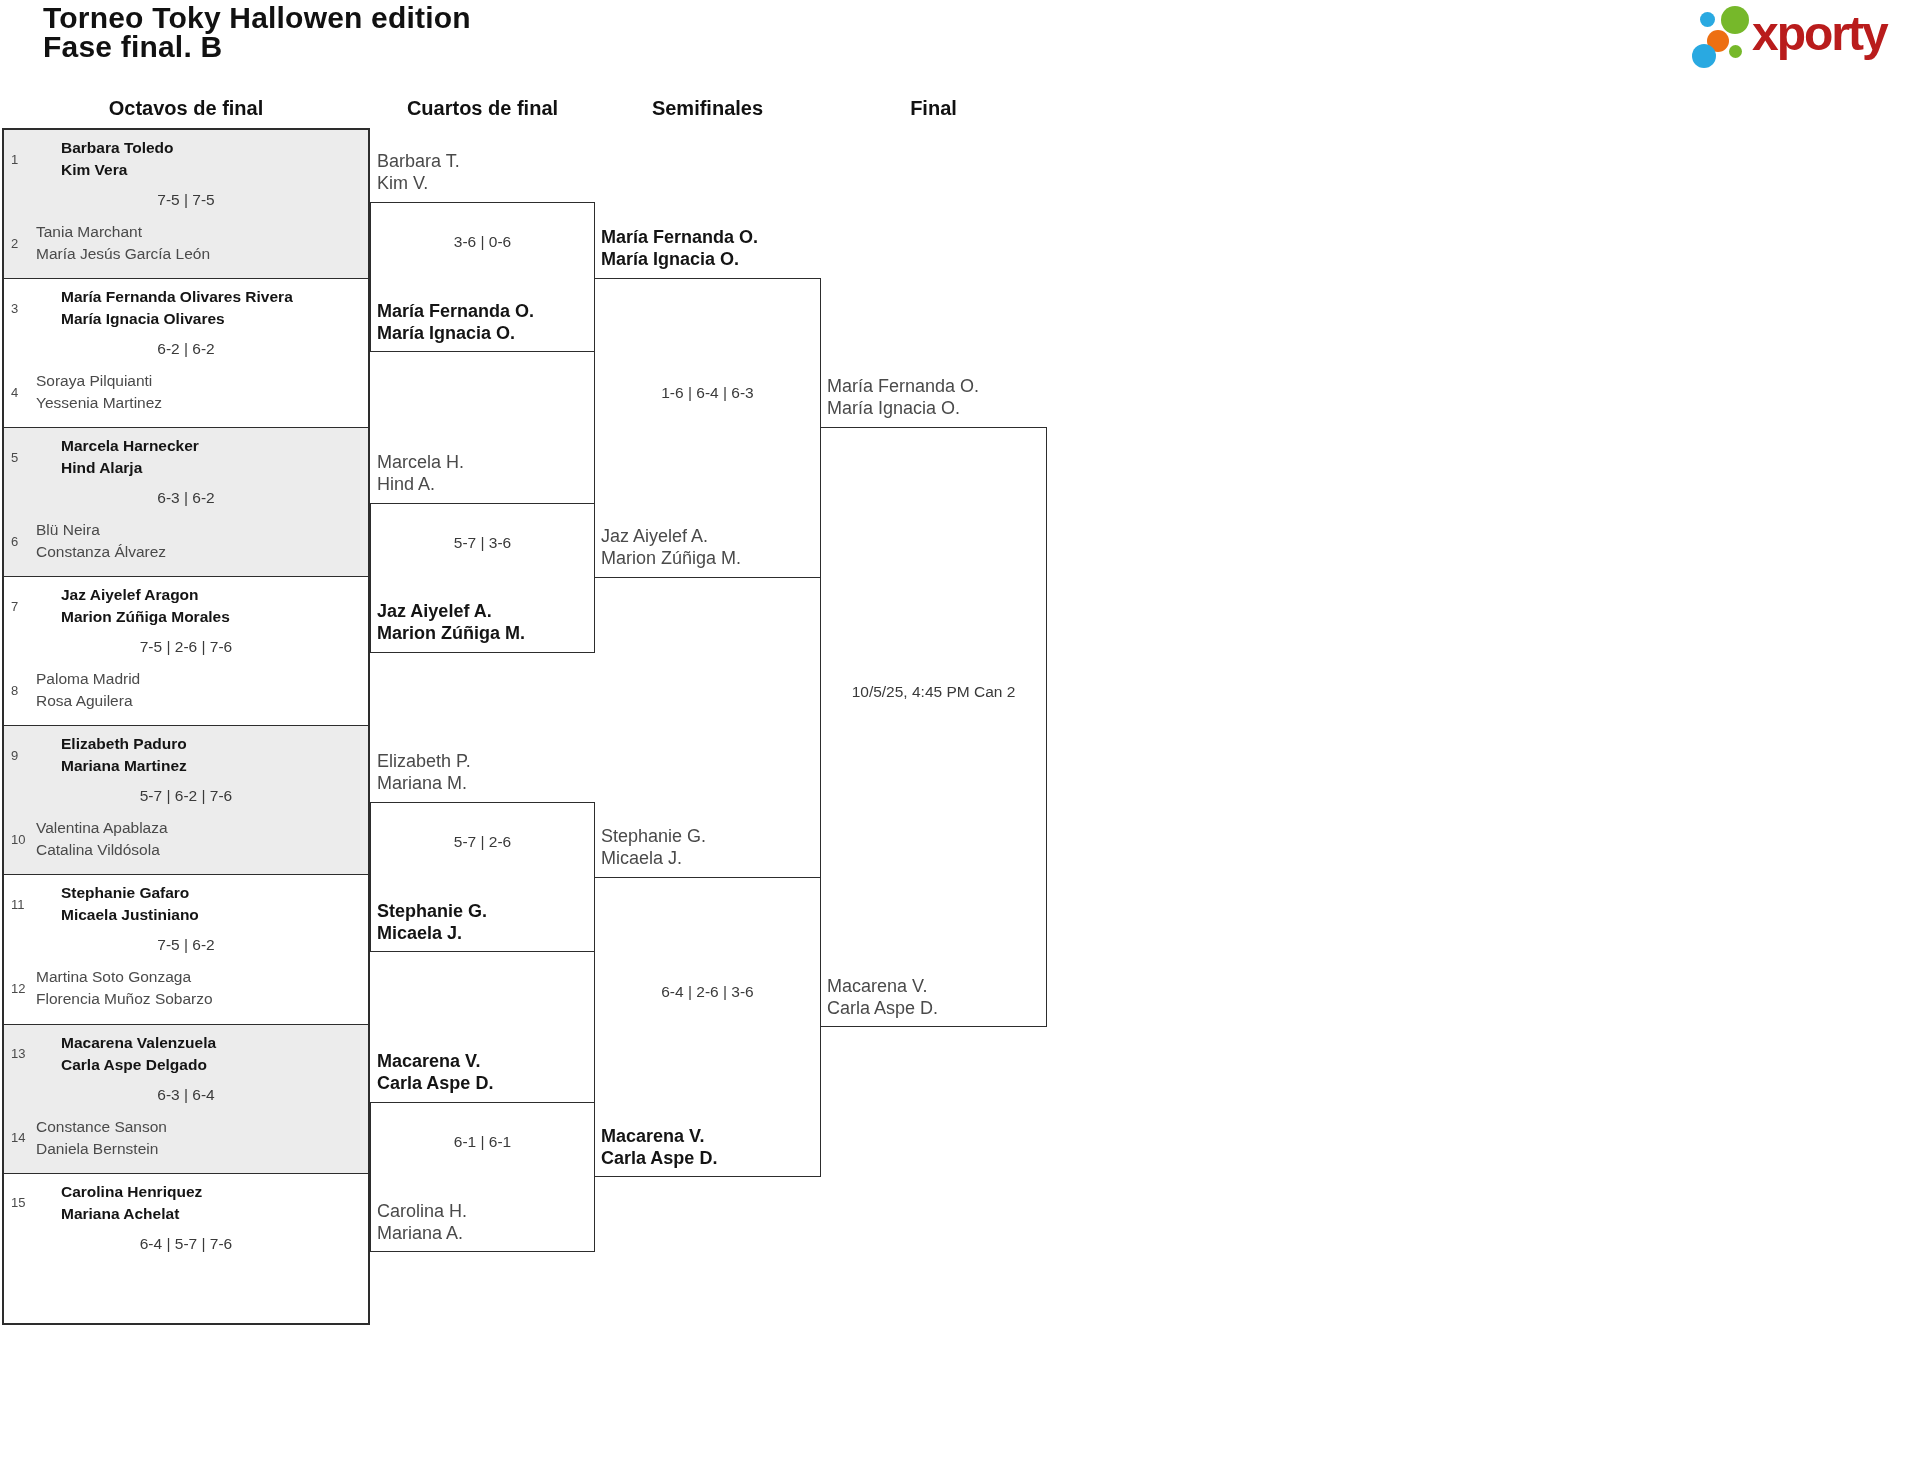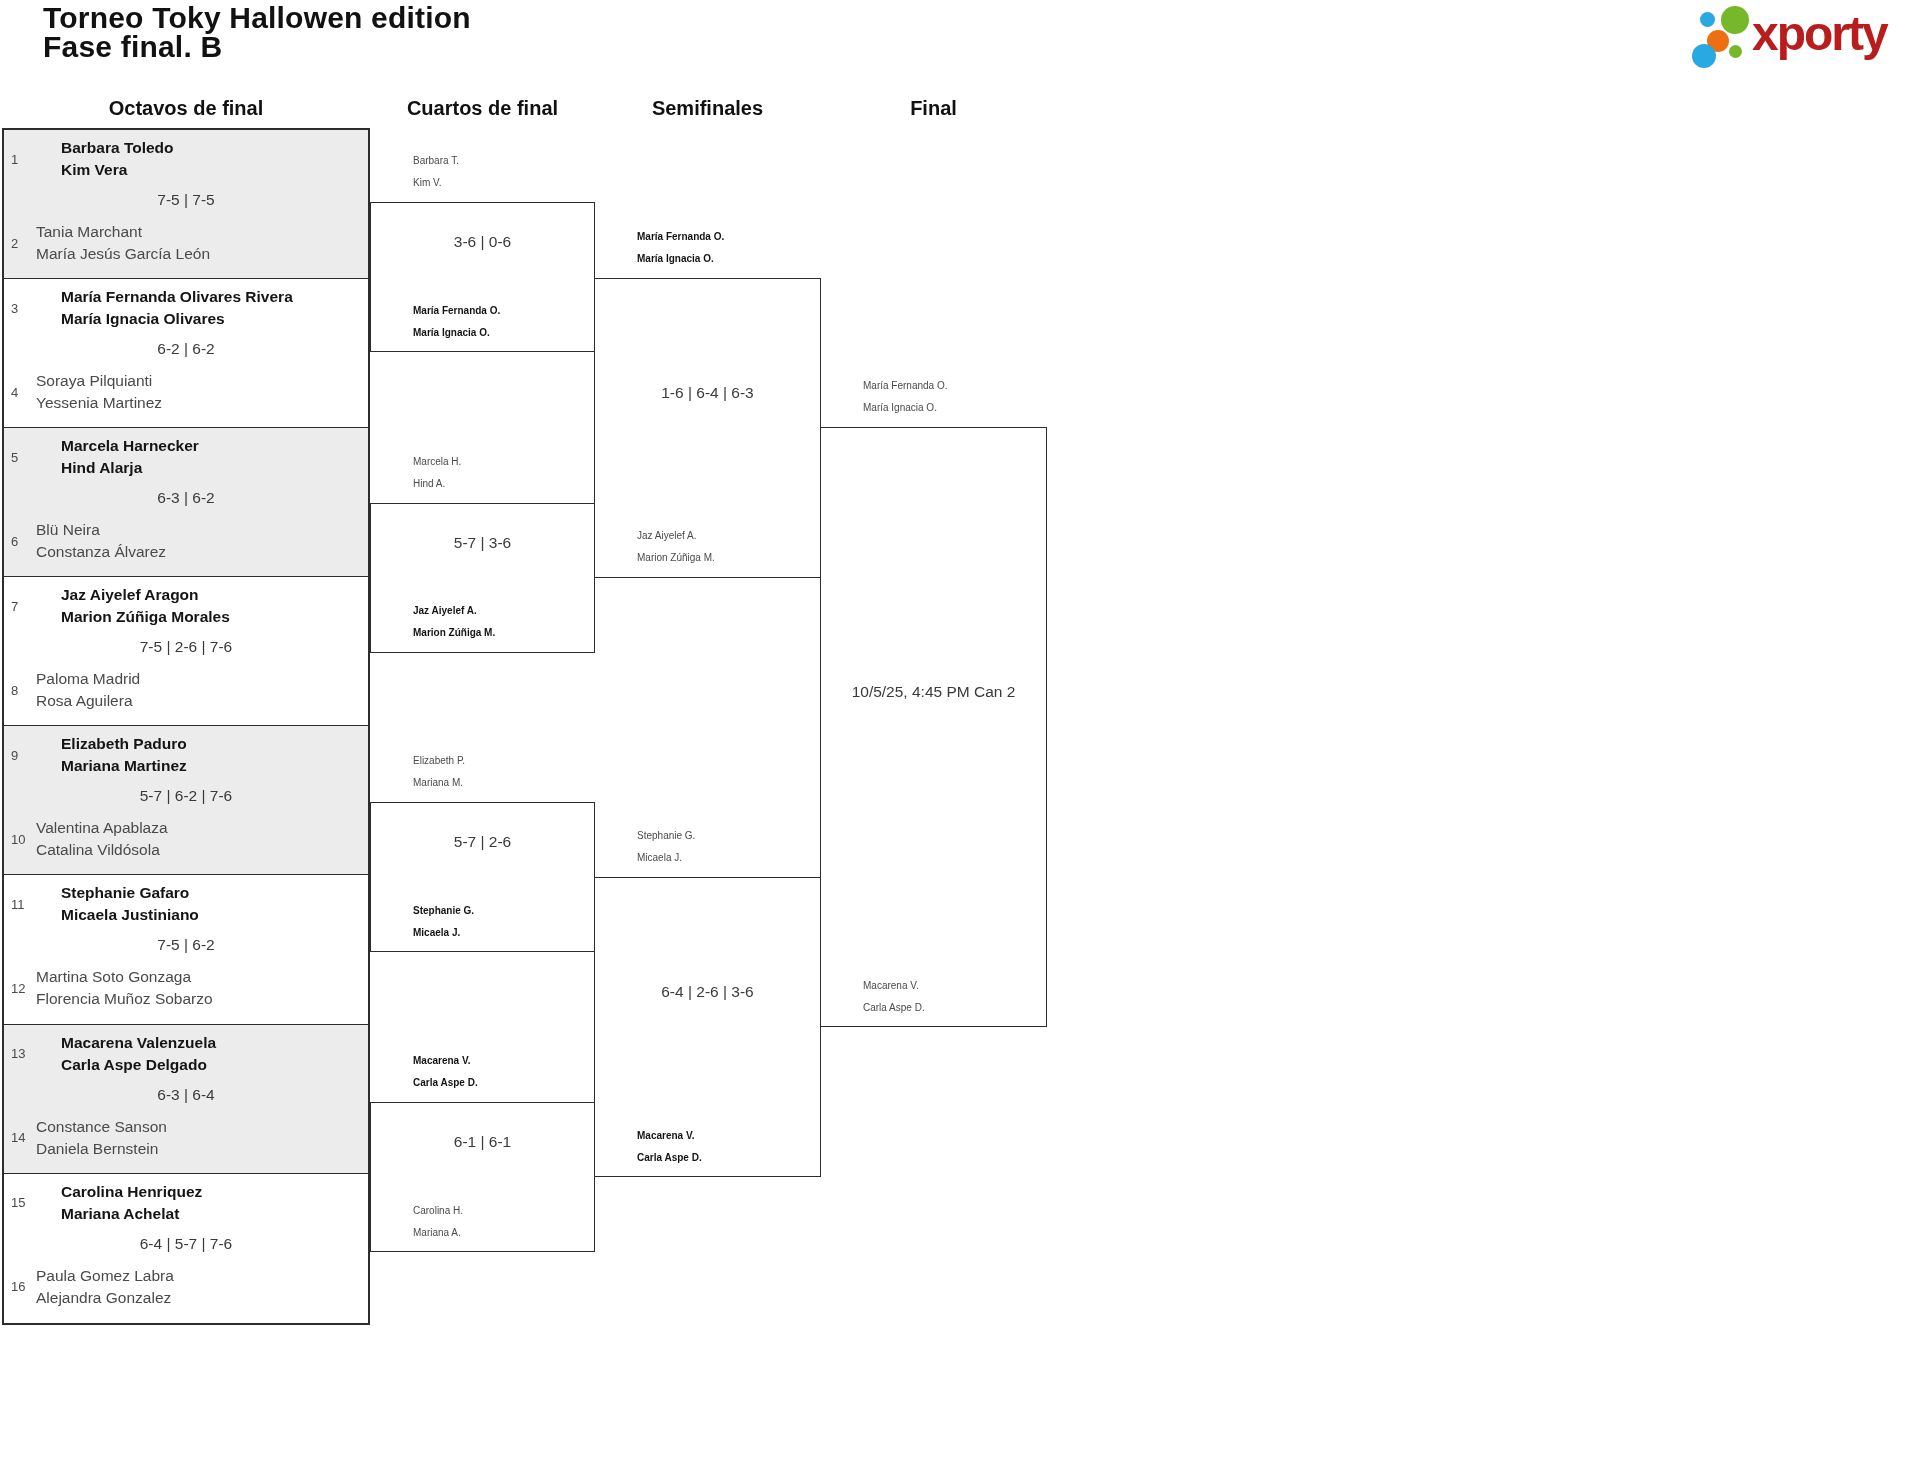--- a/index.html
+++ b/index.html
@@ -43,21 +43,21 @@
   #qf1{left:370px;top:202px;width:225px;height:150px;}
   #qf2{left:370px;top:503px;width:225px;height:150px;}
   #qf3{left:370px;top:802px;width:225px;height:150px;}
   #qf4{left:370px;top:1102px;width:225px;height:150px;}
   #sf1{left:594px;top:278px;width:227px;height:300px;}
   #sf2{left:594px;top:877px;width:227px;height:300px;}
   #fin{left:820px;top:427px;width:227px;height:600px;}
   .box-score{position:absolute;left:0;right:0;top:calc(50% - 45px);text-align:center;
     font-size:15.5px;color:#3a3a3a;line-height:20px;}
   
-  .feed-label{position:absolute;font-size:10px;line-height:22px;color:#4a4a4a;width:212px;margin-left:36px;}
+  .feed-label{position:absolute;font-size:18px;line-height:22px;color:#4a4a4a;width:212px;}
   .feed-label.win{font-weight:700;color:#141414;}
   #qf1-t1{left:377px;top:150px;} #qf1-t2{left:377px;top:300px;}
   #qf2-t1{left:377px;top:451px;} #qf2-t2{left:377px;top:600px;}
   #qf3-t1{left:377px;top:750px;} #qf3-t2{left:377px;top:900px;}
   #qf4-t1{left:377px;top:1050px;} #qf4-t2{left:377px;top:1200px;}
   #sf1-t1{left:601px;top:226px;} #sf1-t2{left:601px;top:525px;}
   #sf2-t1{left:601px;top:825px;} #sf2-t2{left:601px;top:1125px;}
   #fin-t1{left:827px;top:375px;} #fin-t2{left:827px;top:975px;}
 </style>
 </head>
@@ -212,27 +212,20 @@
 
   <div class="of-block">
     <div class="entry t1">
       <span class="seed">15</span>
       <div class="names win">
         <div>Carolina Henriquez</div>
         <div>Mariana Achelat</div>
       </div>
     </div>
     <div class="of-score">6-4 | 5-7 | 7-6</div>
-    <div class="entry t2">
-      <span class="seed">16</span>
-      <div class="names">
-        <div>Paula Gomez Labra</div>
-        <div>Alejandra Gonzalez</div>
-      </div>
-    </div>
   </div>
 
 </div>
 
 <div class="match-box" id="qf1">
   <div class="box-score">3-6 | 0-6</div>
 </div>
 <div class="match-box" id="qf2">
   <div class="box-score">5-7 | 3-6</div>
 </div>

